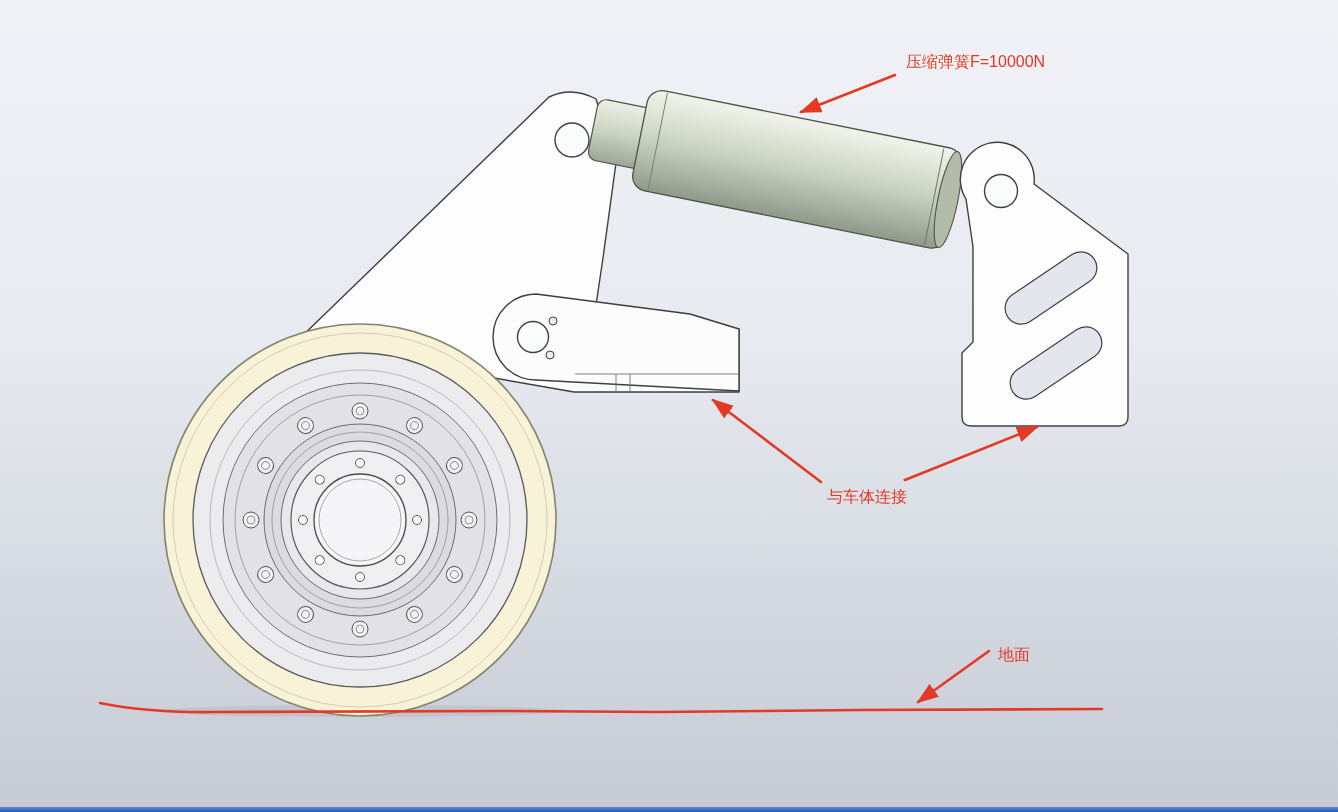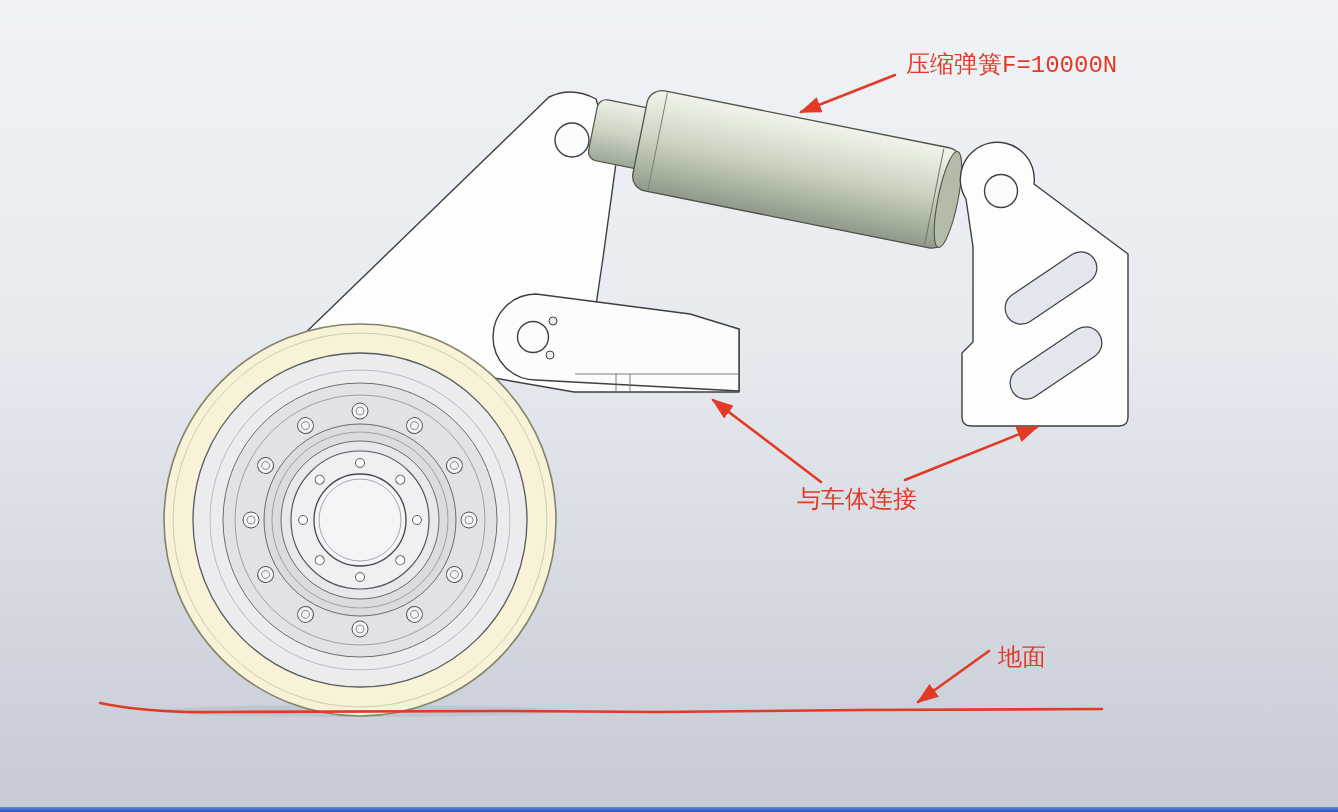--- a/index.html
+++ b/index.html
@@ -12,27 +12,27 @@
     background: linear-gradient(180deg,
       var(--bg-top, #f0f2f6) 0%,
       #e7eaef 42%,
       #d2d6df 78%,
       var(--bg-bottom, #c5cad5) 100%);
   }
   .stage svg { position: absolute; left: 0; top: 0; }
   .label {
     position: absolute;
     color: var(--annotation-red, #e23a25);
-    font-size: 24px;
+    font-size: 16px;
     line-height: 1.2;
     white-space: nowrap;
-    font-family: Liberation Mono, monospace;
+    font-family: Liberation Sans, sans-serif;
   }
   .label-spring { left: 906px; top: 52px; }
-  .label-body   { left: 797px; top: 487px; }
+  .label-body   { left: 827px; top: 487px; }
   .label-ground { left: 998px; top: 645px; }
   .bottom-edge {
     position: absolute;
     left: 0; bottom: 0;
     width: 100%; height: 5px;
     background: linear-gradient(180deg, #5b8ae0, var(--bottom-edge-blue, #2b55b0));
   }
 </style>
 </head>
 <body>

